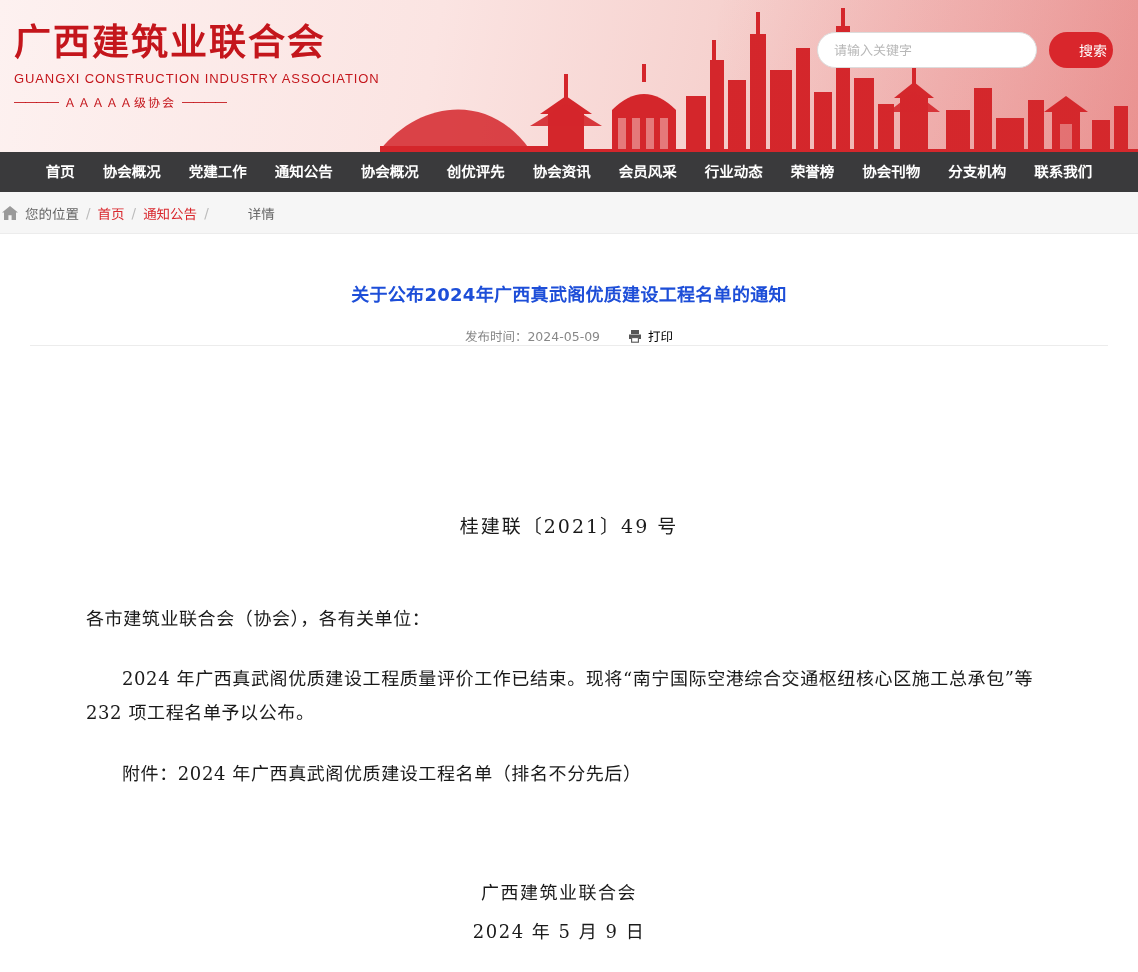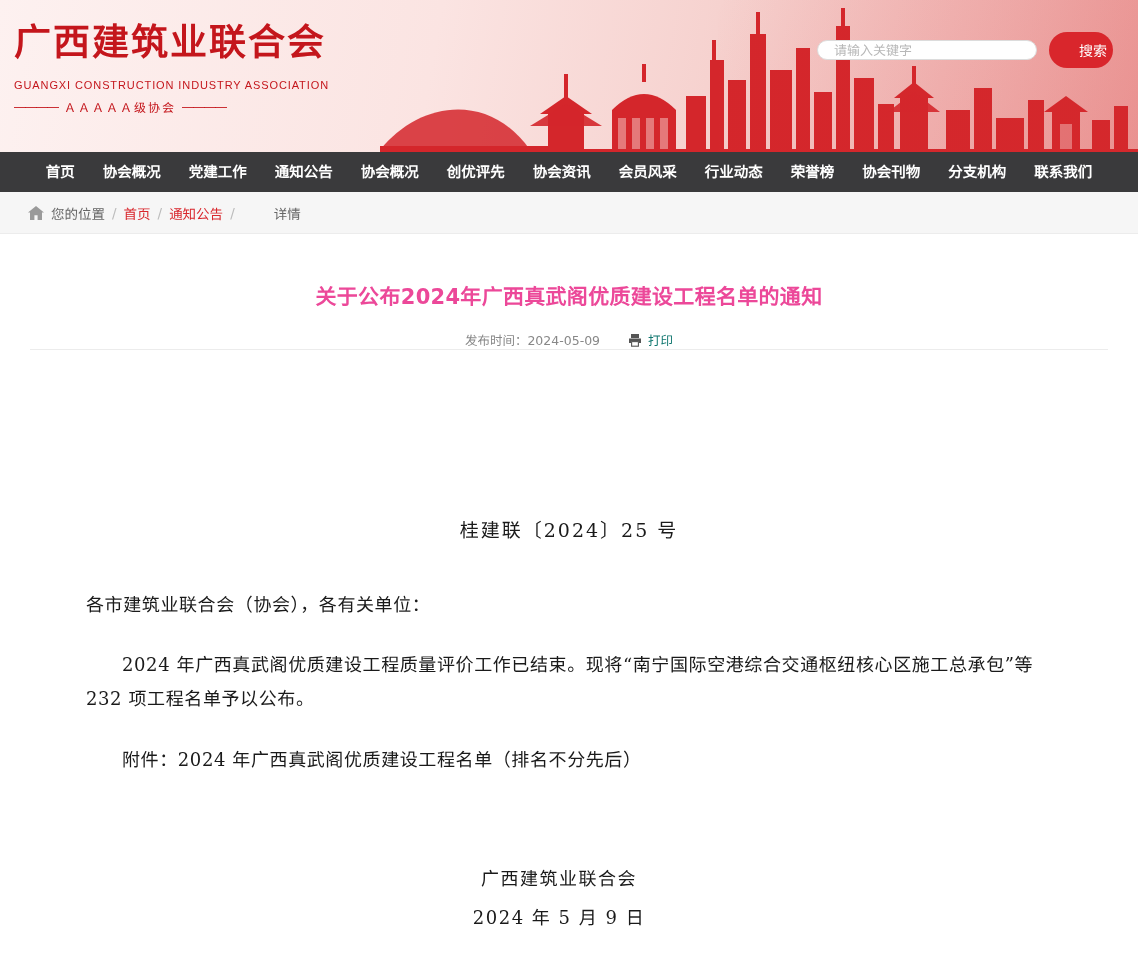--- a/index.html
+++ b/index.html
@@ -40,24 +40,24 @@
     font-family: "DejaVu Sans", sans-serif;
     font-size: 37px;
     font-weight: bold;
     letter-spacing: 2px;
     color: #c4161c;
     line-height: 1.12;
     white-space: nowrap;
   }
   .logo-en {
     font-family: "Liberation Sans", sans-serif;
-    font-size: 11px;
+    font-size: 13px;
     letter-spacing: 0.9px;
     color: #c4161c;
-    margin-top: 16px;
+    margin-top: 8px;
     white-space: nowrap;
   }
   .logo-grade {
     margin-top: 7px;
     font-size: 12px;
     color: #c4161c;
     letter-spacing: 2px;
     display: flex;
     align-items: center;
     gap: 6px;
@@ -70,21 +70,21 @@
 
   
   .search-wrap {
     position: absolute;
     right: 25px; top: 32px;
     display: flex;
     align-items: center;
     gap: 12px;
   }
   .search-input {
-    width: 220px; height: 20px;
+    width: 220px; height: 36px;
     border: 1px solid #dcdcdc;
     border-radius: 18px;
     background: #ffffff;
     padding: 0 16px;
     font-size: 13px;
     color: #333;
     outline: none;
   }
   .search-input::placeholder { color: #b8b8b8; }
   .search-btn {
@@ -118,21 +118,21 @@
     cursor: pointer;
     white-space: nowrap;
   }
 
   
   .crumb {
     width: 1138px; height: 42px;
     background: #f6f6f6;
     display: flex;
     align-items: center;
-    padding-left: 28px;
+    padding-left: 2px;
     font-size: 13.5px;
     color: #666;
     font-family: "DejaVu Sans", sans-serif;
     border-bottom: 1px solid #ececec;
   }
   .crumb .home-icon {
     display: inline-block;
     width: 16px; height: 14px;
     margin-right: 7px;
     position: relative;
@@ -145,39 +145,39 @@
 
   
   .article {
     width: 1138px;
     padding: 0 30px;
   }
   .art-title {
     margin: 46px 0 0 0;
     text-align: center;
     font-family: "DejaVu Sans", sans-serif;
-    font-size: 21px;
+    font-size: 18px;
     font-weight: bold;
-    color: #ec4899;
+    color: #1d4ed8;
     letter-spacing: 0.3px;
   }
   .art-meta {
     margin-top: 20px;
     display: flex;
     align-items: center;
     justify-content: center;
     gap: 28px;
     font-size: 12.5px;
     color: #888;
     font-family: "DejaVu Sans", sans-serif;
     border-bottom: 1px solid #ececec;
   }
   .art-meta .print {
     display: flex; align-items: center; gap: 6px;
-    color: #0f766e; cursor: pointer;
+    color: #000000; cursor: pointer;
   }
   .print-icon { display: inline-block; width: 14px; height: 14px; }
 
   .art-body {
     font-family: "DejaVu Serif", "Liberation Serif", serif;
     color: #1a1a1a;
     padding: 0 56px;
   }
   .doc-no {
     margin-top: 165px;
@@ -185,21 +185,21 @@
     font-size: 19px;
     letter-spacing: 2px;
   }
   .p {
     margin-top: 26px;
     font-size: 18px;
     line-height: 1.9;
     letter-spacing: 0.6px;
   }
   .p.indent { text-indent: 2em; }
-  .p.first { margin-top: 46px; }
+  .p.first { margin-top: 64px; }
   .sign {
     margin-top: 82px;
     text-align: center;
     font-size: 18px;
     letter-spacing: 1.5px;
     line-height: 2.2;
     padding-right: 20px;
   }
 </style>
 </head>
@@ -320,21 +320,21 @@
           <rect x="3" y="1" width="8" height="4" fill="#555"></rect>
           <path d="M1 5.5 H13 V10 H11 V8 H3 V10 H1 Z" fill="#555"></path>
           <rect x="3.6" y="8.6" width="6.8" height="4.6" fill="none" stroke="#555" stroke-width="1.1"></rect>
         </svg>
       </span>
       <span>打印</span>
     </div>
   </div>
 
   <div class="art-body">
-    <div class="doc-no">桂建联〔2024〕25 号</div>
+    <div class="doc-no">桂建联〔2021〕49 号</div>
 
     <p class="p first">各市建筑业联合会（协会），各有关单位：</p>
     <p class="p indent">2024 年广西真武阁优质建设工程质量评价工作已结束。现将“南宁国际空港综合交通枢纽核心区施工总承包”等 232 项工程名单予以公布。</p>
     <p class="p indent">附件：2024 年广西真武阁优质建设工程名单（排名不分先后）</p>
 
     <div class="sign">
       <div>广西建筑业联合会</div>
       <div>2024 年 5 月 9 日</div>
     </div>
   </div>

